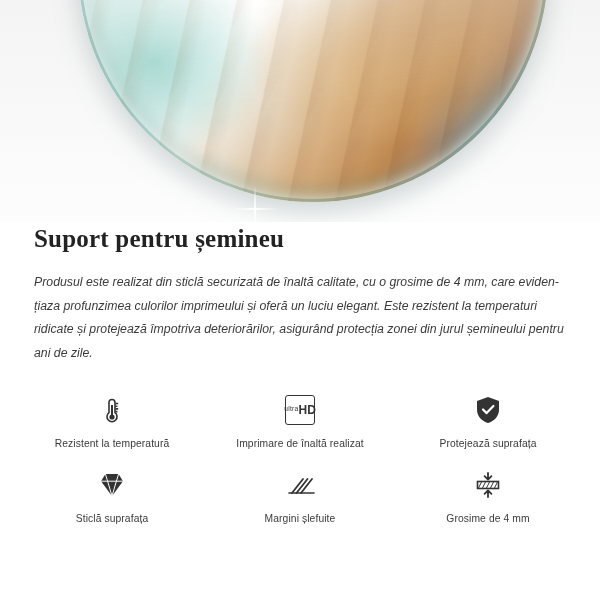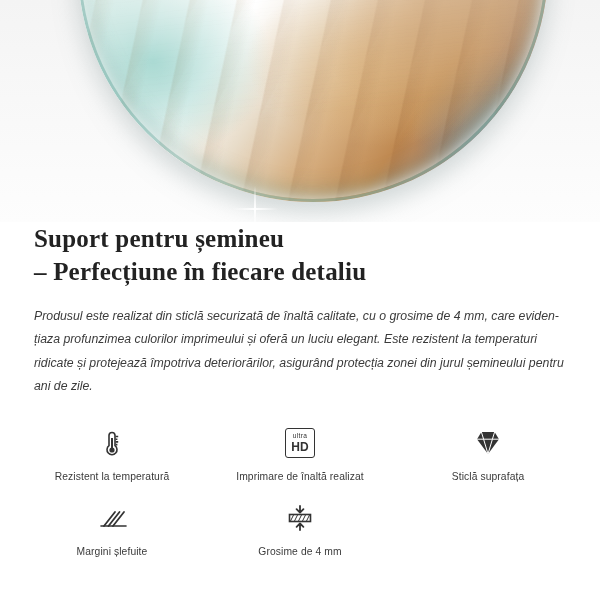--- a/index.html
+++ b/index.html
@@ -154,21 +154,21 @@
     margin-top: 6px;
     font-size: 10.3px;
     color: #3a3a3a;
     text-align: left;
     letter-spacing: .1px;
   }
   .hd-box {
     width: 30px; height: 30px;
     border: 1.6px solid #333;
     border-radius: 3px;
-    display: flex; flex-direction: column;
+    display: flex; flex-direction: row;
     align-items: center; justify-content: center;
     line-height: 1;
   }
   .hd-box .u { font-size: 6.6px; letter-spacing: .3px; }
   .hd-box .hd { font-size: 12px; font-weight: bold; margin-top: 1px; }
 </style>
 </head>
 <body>
 
 <div class="page">
@@ -180,21 +180,20 @@
       <div class="disc-streaks"></div>
       <div class="disc-gloss"></div>
       <div class="disc-edge"></div>
     </div>
     <div class="sparkle"></div>
   </div>
 
   <div class="content">
     <h1 class="headline">
       <span class="l1">Suport pentru șemineu</span>
-      <span class="l2">– Perfecțiune în fiecare detaliu</span>
     </h1>
 
     <p class="body-text">Produsul este realizat din sticlă securizată de înaltă calitate, cu o grosime de 4 mm, care eviden-țiaza profunzimea culorilor imprimeului și oferă un luciu elegant. Este rezistent la temperaturi ridicate și protejează împotriva deteriorărilor, asigurând protecția zonei din jurul șemineului pentru ani de zile.</p>
 
     <div class="features">
 
       <div class="feature">
         <div class="feature-icon">
           <svg width="34" height="34" viewBox="0 0 34 34" fill="none" stroke="#333" stroke-width="1.6">
             <path d="M17 6.5a3 3 0 0 0-3 3v10.2a5 5 0 1 0 6 0V9.5a3 3 0 0 0-3-3z"></path>
@@ -209,20 +208,29 @@
       <div class="feature">
         <div class="feature-icon">
           <div class="hd-box">
             <span class="u">ultra</span>
             <span class="hd">HD</span>
           </div>
         </div>
         <div class="feature-label">Imprimare de înaltă realizat</div>
       </div>
 
+      <div class="feature">
+        <div class="feature-icon">
+          <svg width="34" height="34" viewBox="0 0 34 34">
+            <path d="M17 4l11 4v8.5c0 7-4.8 11.6-11 13.5C10.8 28.1 6 23.5 6 16.5V8l11-4z" fill="#333"></path>
+            <path d="M12 16.5l3.6 3.6L22.4 13" fill="none" stroke="#fff" stroke-width="2.2" stroke-linecap="round" stroke-linejoin="round"></path>
+          </svg>
+        </div>
+        <div class="feature-label">Protejează suprafața</div>
+      </div>
 
       <div class="feature">
         <div class="feature-icon">
           <svg width="34" height="34" viewBox="0 0 34 34">
             <path d="M6 13.2L17 28 28 13.2 23.6 6H10.4L6 13.2z" fill="#333"></path>
             <path d="M6 13.2h22M10.4 6l2.2 7.2L17 28M23.6 6l-2.2 7.2L17 28" fill="none" stroke="#fff" stroke-width="1"></path>
           </svg>
         </div>
         <div class="feature-label">Sticlă suprafața</div>
       </div>

